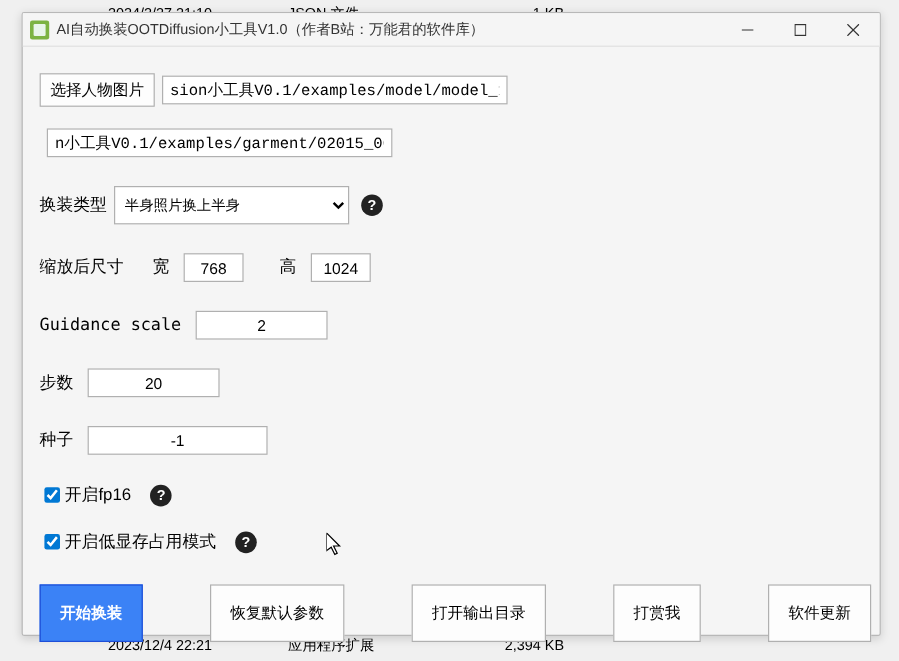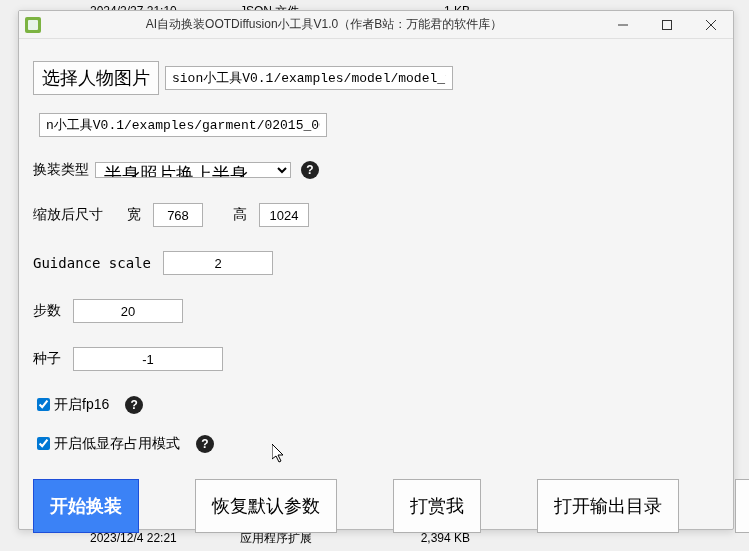--- a/index.html
+++ b/index.html
@@ -62,21 +62,20 @@
     left: 3px; top: 3px; right: 3px; bottom: 3px;
     background: #e8f5e9;
     border-radius: 1px;
   }
   .titlebar .title {
     flex: 1;
     font-size: 12px;
     color: #333;
     white-space: nowrap;
     overflow: hidden;
-    text-align: center;
   }
   .titlebar .win-btn {
     width: 44px; height: 28px;
     display: flex;
     align-items: center;
     justify-content: center;
     cursor: pointer;
   }
   .titlebar .win-btn svg { width: 10px; height: 10px; }
   .content {
@@ -85,21 +84,21 @@
   }
   .row {
     display: flex;
     align-items: center;
     margin-bottom: 18px;
   }
   .btn {
     background: #fdfdfd;
     border: 1px solid #b0b0b0;
     padding: 4px 8px;
-    font-size: 18px;
+    font-size: 13px;
     font-family: Liberation Sans, sans-serif;
     cursor: pointer;
     white-space: nowrap;
   }
   .btn-primary {
     background: #3b82f6;
     border: 1px solid #1d4ed8;
     color: #fff;
     padding: 14px 22px;
     font-weight: bold;
@@ -113,22 +112,22 @@
     height: 24px;
   }
   .path-input { width: 288px; }
   .num-input { width: 50px; text-align: center; font-family: inherit; }
   .num-input-wide { width: 110px; text-align: center; font-family: inherit; }
   .num-input-wider { width: 150px; text-align: center; font-family: inherit; }
   .select {
     border: 1px solid #b0b0b0;
     background: #fff;
     font-family: inherit;
-    font-size: 18px;
-    height: 16px;
+    font-size: 12px;
+    height: 32px;
     width: 196px;
     padding: 0 4px;
   }
   .label {
     font-size: 14px;
     margin-right: 6px;
   }
   .help {
     width: 18px; height: 18px;
     border-radius: 50%;
@@ -247,22 +246,22 @@
 
     <div class="row" style="margin-bottom:10px">
       <input type="checkbox" class="checkbox" checked="" style="">
       <span class="label">开启低显存占用模式</span>
       <div class="help">?</div>
     </div>
 
     <div class="action-row">
       <button class="btn btn-primary">开始换装</button>
       <button class="btn">恢复默认参数</button>
+      <button class="btn">打开输出目录</button>
       <button class="btn">打赏我</button>
-      <button class="btn">打开输出目录</button>
       <button class="btn">软件更新</button>
     </div>
 
   </div>
 </div>
 
 <svg class="cursor" width="16" height="20" viewBox="0 0 16 20">
   <path d="M0 0 L0 15 L4 12 L7 18 L9 17 L6 11 L11 11 Z" fill="#fff" stroke="#000" stroke-width="1"></path>
 </svg>
 

